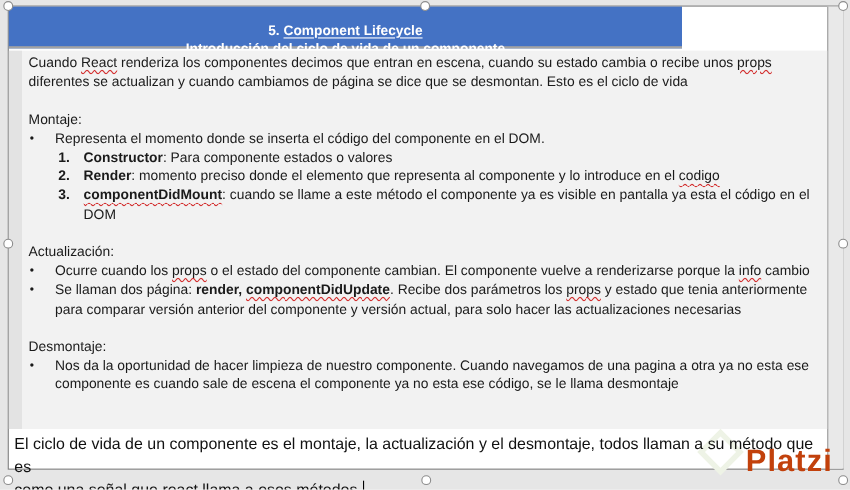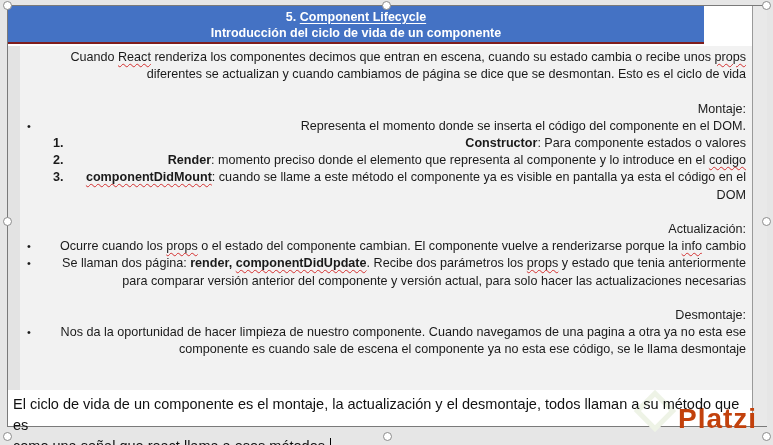--- a/index.html
+++ b/index.html
@@ -11,32 +11,32 @@
     }
     .selection-frame {
       position: absolute; left: 7px; top: 5px; width: 760px; height: 422px;
       border: 1px solid #7a7a7a; box-sizing: border-box; background: #ffffff;
     }
     .gutter {
       position: absolute; left: 8px; top: 46px; width: 12px; height: 344px;
       background: #e3e3e3;
     }
     .header {
-      position: absolute; left: 8px; top: 6px; width: 696px; height: 38px;
-      background: #4472c4; border-bottom: 2px solid #7f1d1d;
+      position: absolute; left: 8px; top: 6px; width: 612px; height: 38px;
+      background: #4472c4; border-bottom: 2px solid #a3a3a3;
       color: #ffffff; text-align: center; font-weight: bold; font-size: 12.5px;
-      line-height: 16px; padding-top: 3px; box-sizing: border-box;
+      line-height: 16px; padding-top: 14px; box-sizing: border-box;
     }
     .header .line1 span.u { text-decoration: underline; }
     .body-area {
       position: absolute; left: 20px; top: 46px; width: 732px; height: 344px;
       background: #f2f2f2; padding: 3px 6px 0 6px; box-sizing: border-box;
       font-size: 12.6px; line-height: 17.2px;
     }
-    .body-area p { margin: 0; text-align: right; }
+    .body-area p { margin: 0; }
     .spacer { height: 17.2px; }
     .bullet { position: relative; padding-left: 24px; }
     .bullet::before {
       content: "•"; position: absolute; left: 1px; top: 0; font-size: 11px;
     }
     .num { position: relative; padding-left: 50px; }
     .num .n { position: absolute; left: 27px; font-weight: bold; }
     b { font-weight: bold; }
     .sp { text-decoration: underline wavy #d32f2f; text-decoration-thickness: 1px; text-underline-offset: 2px; }
     .footer-text {

